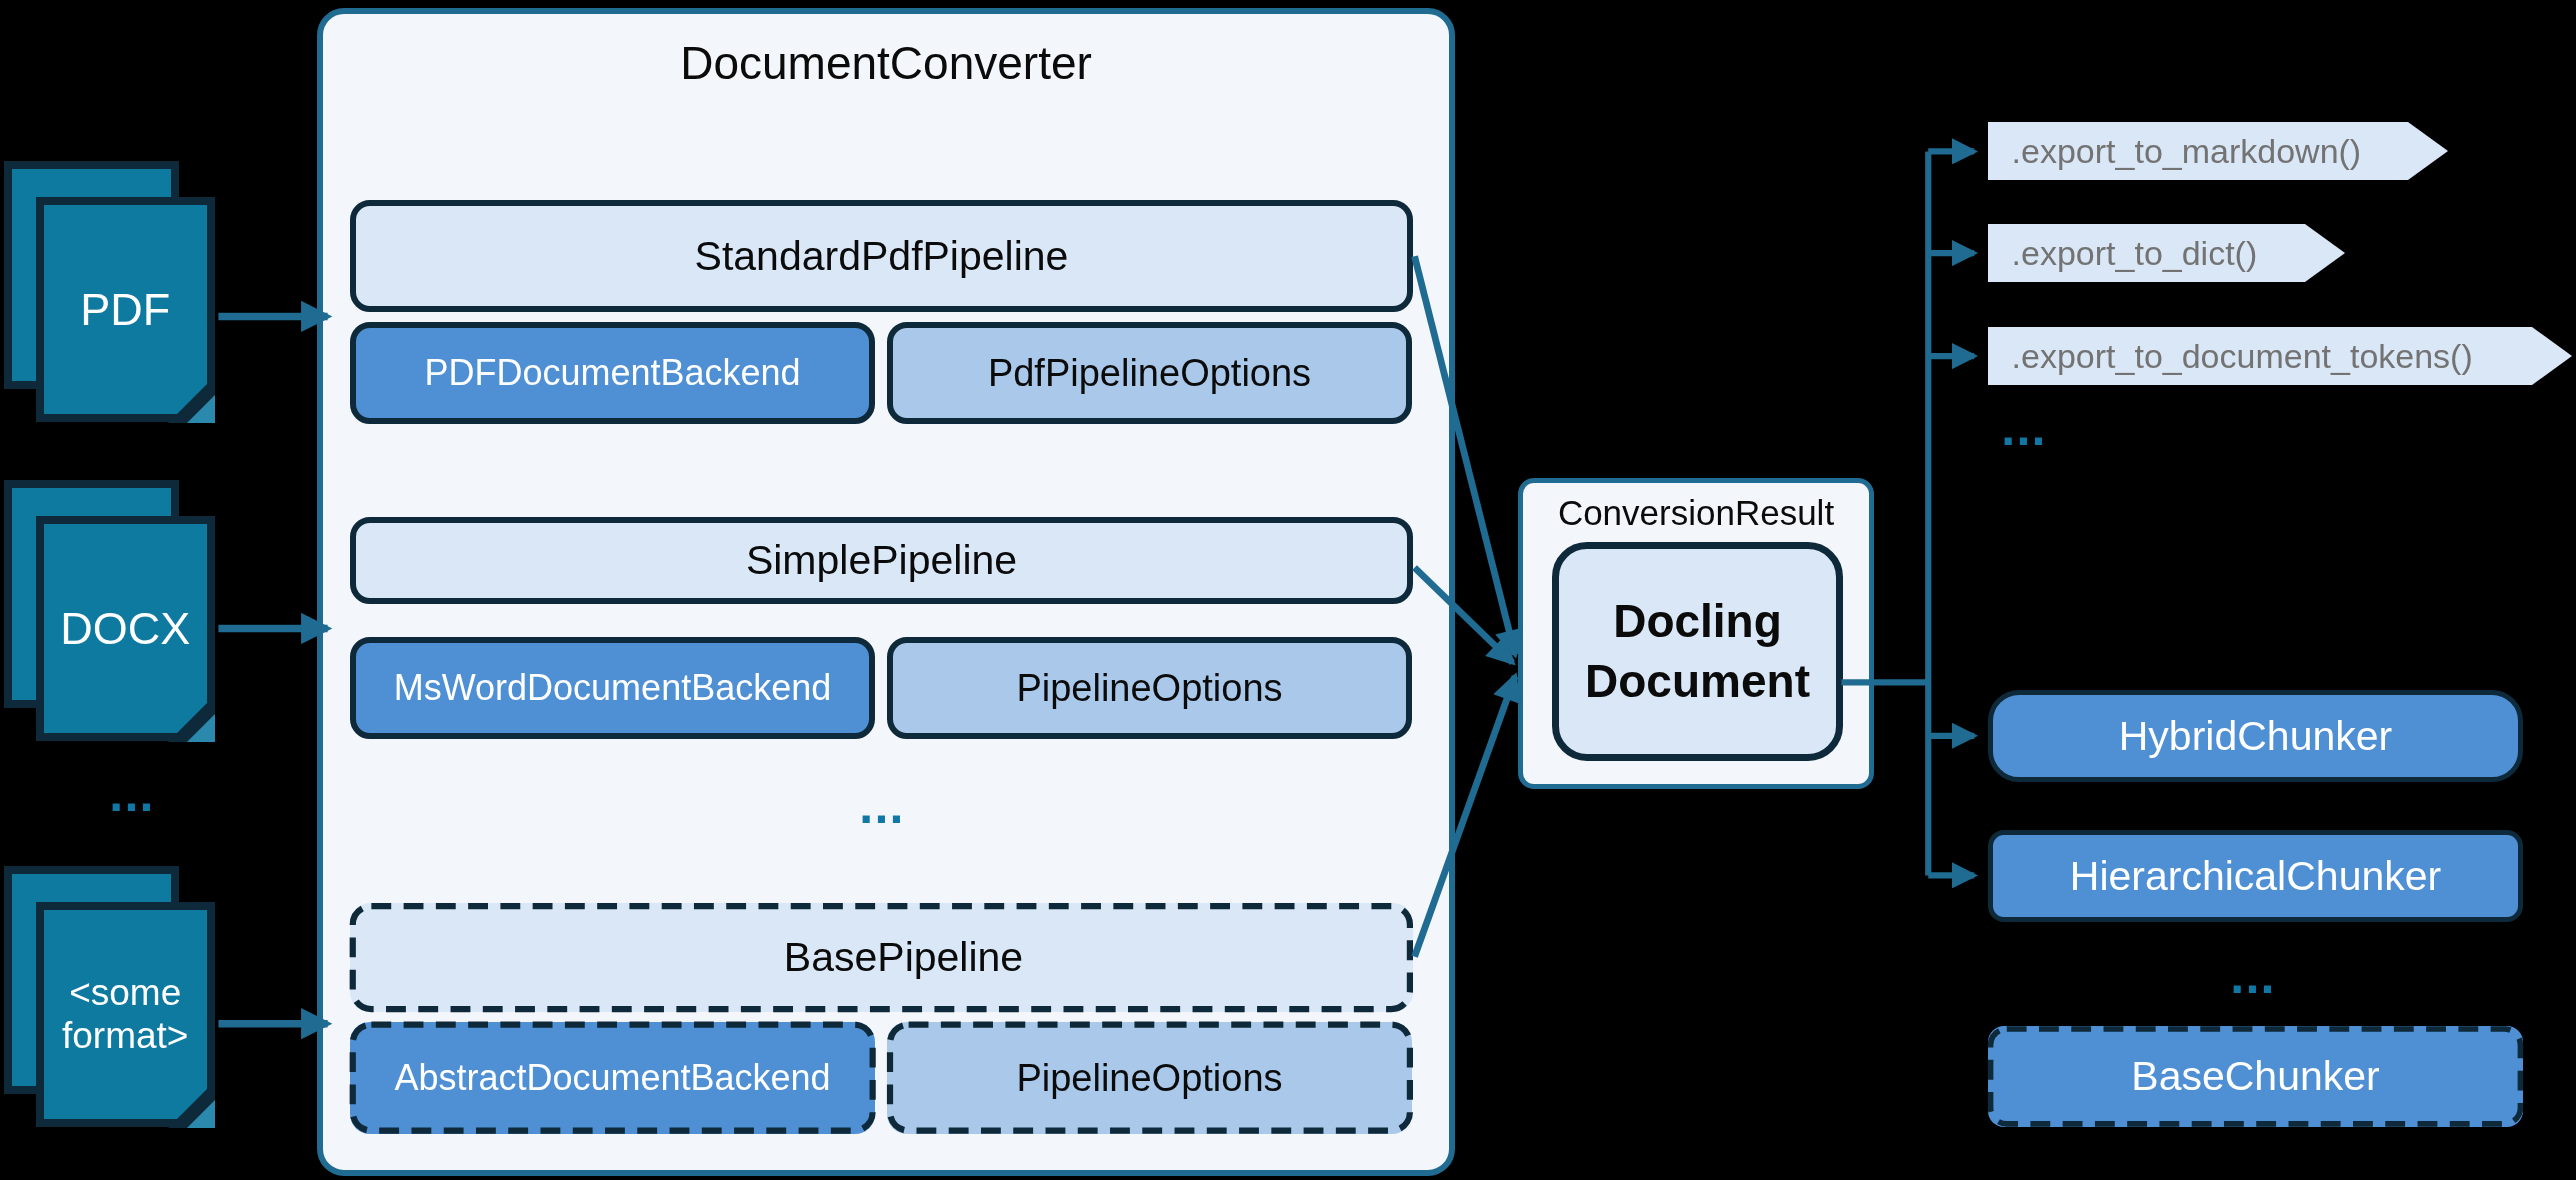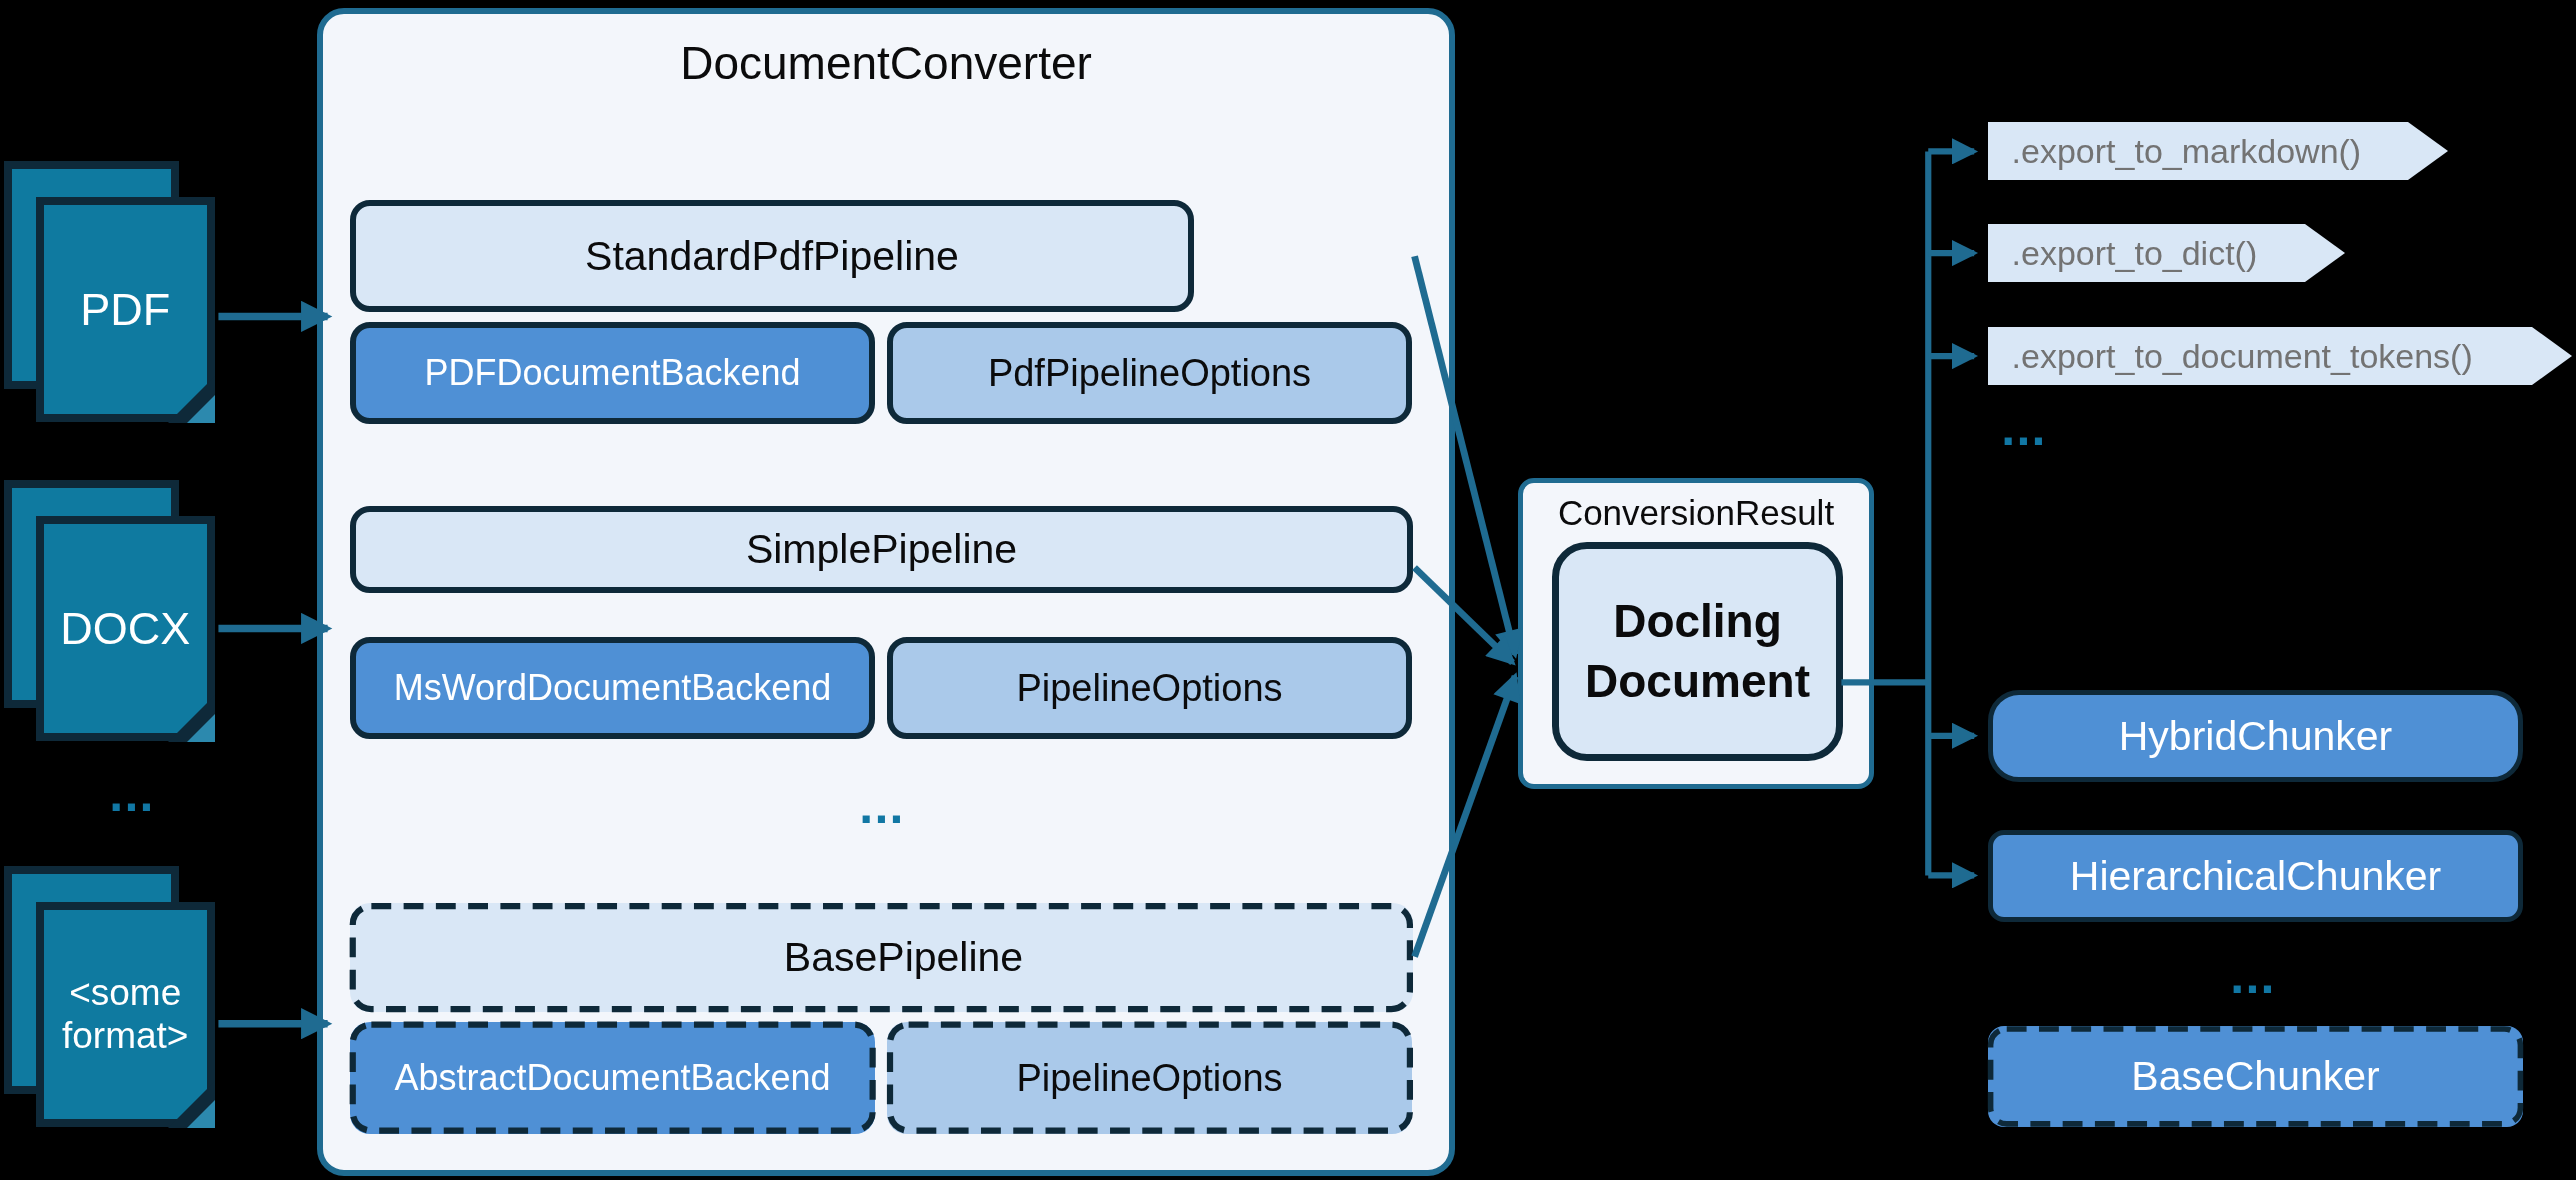--- a/index.html
+++ b/index.html
@@ -143,25 +143,25 @@
     <div class="doc-page doc-front small-label">
       <span style="padding:0 18.6px;">&lt;some format&gt;</span>
       <div class="fold-dark"></div>
       <div class="fold-light"></div>
     </div>
   </div>
 
   <div class="converter-panel"></div>
   <div class="panel-title">DocumentConverter</div>
 
-  <div class="box pipeline-header" style="left:350px; top:200px; width:844px; height:112px;">StandardPdfPipeline</div>
+  <div class="box pipeline-header" style="left:350px; top:200px; width:1063px; height:112px;">StandardPdfPipeline</div>
   <div class="box backend-box" style="left:350px; top:322px; width:525px; height:102px;">PDFDocumentBackend</div>
   <div class="box options-box" style="left:887px; top:322px; width:525px; height:102px;">PdfPipelineOptions</div>
 
-  <div class="box pipeline-header" style="left:350px; top:506px; width:1063px; height:87px;">SimplePipeline</div>
+  <div class="box pipeline-header" style="left:350px; top:517px; width:1063px; height:87px;">SimplePipeline</div>
   <div class="box backend-box" style="left:350px; top:637px; width:525px; height:102px;">MsWordDocumentBackend</div>
   <div class="box options-box" style="left:887px; top:637px; width:525px; height:102px;">PipelineOptions</div>
 
   <div class="dots" style="left:882px; top:781px;">...</div>
 
   <div class="box pipeline-header dashed" style="left:350px; top:903px; width:1063px; height:109px;padding-left:44px;">BasePipeline</div>
   <div class="box backend-box dashed" style="left:350px; top:1022px; width:525px; height:112px;">AbstractDocumentBackend</div>
   <div class="box options-box dashed" style="left:887px; top:1022px; width:525px; height:112px;">PipelineOptions</div>
 
   <div class="result-outer"></div>

